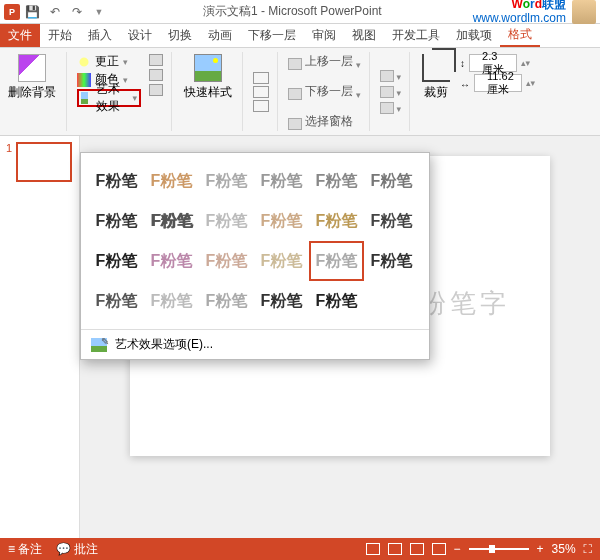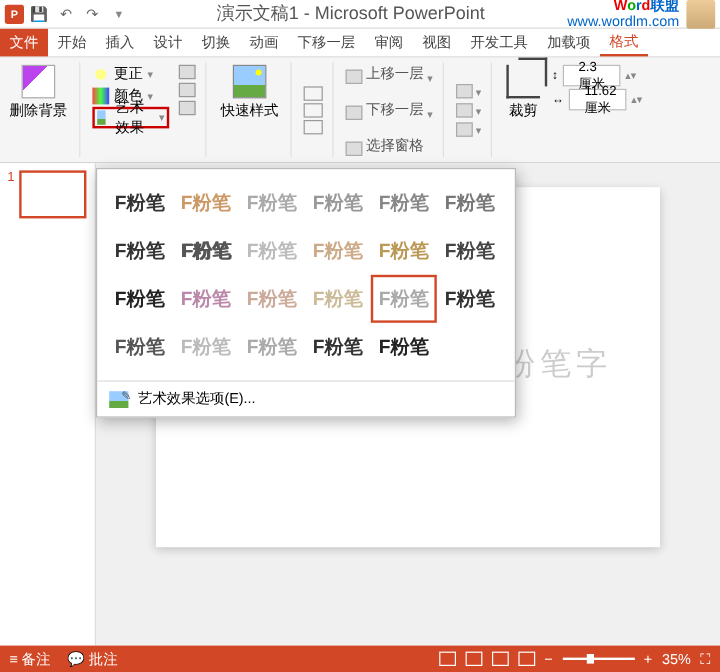--- a/index.html
+++ b/index.html
@@ -1,21 +1,21 @@
 <!DOCTYPE html>
 <html><head>
 <meta charset="utf-8">
 <style>
 *{margin:0;padding:0;box-sizing:border-box;font-family:"Microsoft YaHei",sans-serif;font-size:12px}
 body{width:600px;height:560px;background:#fff;overflow:hidden;position:relative}
 .titlebar{height:24px;background:#fff;display:flex;align-items:center;border-bottom:1px solid #d4d4d4}
 .tb-left{display:flex;align-items:center;gap:4px;padding:0 4px}
 .pp-icon{width:16px;height:16px;background:#d24726;color:#fff;font-size:9px;font-weight:bold;display:flex;align-items:center;justify-content:center;border-radius:2px}
 .qat-btn{width:18px;height:18px;display:flex;align-items:center;justify-content:center;color:#666}
-.title-text{flex:1;text-align:center;color:#555;font-size:15px}
+.title-text{flex:1;text-align:center;color:#555;font-size:12px}
 .tb-right{display:flex;align-items:center;padding-right:4px}
 .wordlm{text-align:right;font-size:11px;line-height:1.1}
 .wordlm .l1 .wr{color:#e00;font-weight:bold}.wordlm .l1 .wg{color:#0a0;font-weight:bold}.wordlm .l1 .wb{color:#06c;font-weight:bold}.wordlm .l1 .wm{color:#06c;font-weight:bold}
 .wordlm .l2{color:#06c;}
 .avatar{width:24px;height:24px;background:linear-gradient(#ec9,#ca7);border-radius:2px;margin-left:6px}
 .tabs{height:24px;display:flex;align-items:stretch;background:#fff;border-bottom:1px solid #d4d4d4}
 .tab{padding:0 8px;display:flex;align-items:center;color:#444;cursor:pointer}
 .tab.file{background:#d24726;color:#fff}
 .tab.active{border-bottom:2px solid #d24726;color:#d24726}
 .ribbon{height:88px;background:#f5f5f5;border-bottom:1px solid #d4d4d4;display:flex;padding:4px 6px;gap:10px}
@@ -41,21 +41,21 @@
 .size-row .sv{width:48px;height:18px;border:1px solid #bbb;background:#fff;font-size:11px;padding:0 12px;display:flex;align-items:center}
 .arrow{font-size:9px;color:#888}
 .workspace{position:absolute;top:136px;left:0;right:0;bottom:22px;display:flex;background:#f0f0f0}
 .thumbs{width:80px;background:#fff;border-right:1px solid #ddd;padding:6px}
 .thumb-wrap{display:flex;gap:4px}
 .thumb-num{font-size:11px;color:#d24726}
 .thumb{width:56px;height:40px;border:2px solid #d24726;background:#fff}
 .editor{flex:1;display:flex;justify-content:center;padding:20px 10px 10px;position:relative}
 .slide{width:420px;height:300px;background:#fff;box-shadow:0 2px 8px rgba(0,0,0,.2);position:relative}
 .chalk-text{position:absolute;top:130px;left:230px;font-size:26px;color:#ccc;letter-spacing:4px;font-weight:300}
-.dropdown{position:absolute;top:4px;left:0;width:350px;background:#fff;border:1px solid #bbb;box-shadow:2px 4px 12px rgba(0,0,0,.3);z-index:100}
+.dropdown{position:absolute;top:16px;left:0;width:350px;background:#fff;border:1px solid #bbb;box-shadow:2px 4px 12px rgba(0,0,0,.3);z-index:100}
 .dd-grid{display:flex;flex-wrap:wrap;padding:8px;gap:0}
 .dd-item{width:55px;height:40px;display:flex;align-items:center;justify-content:center;cursor:pointer}
 .dd-item.sel{border:2px solid #d24726}
 .dd-item .eff{font-size:16px;font-weight:bold}
 .eff0{color:#333}.eff1{color:#c96}.eff2{color:#aaa}.eff3{color:#999}.eff4{color:#888;filter:blur(.5px)}.eff5{color:#777}
 .eff6{color:#333}.eff7{color:#555;text-shadow:1px 0 #555}.eff8{color:#bbb}.eff9{color:#ca8}.eff10{color:#b95}.eff11{color:#444}
 .eff12{color:#222}.eff13{color:#b8a}.eff14{color:#ca9}.eff15{color:#cb9}.eff16{color:#aaa}.eff17{color:#333}
 .eff18{color:#555}.eff19{color:#bbb}.eff20{color:#aaa}.eff21{color:#333}.eff22{color:#222}
 .dd-footer{border-top:1px solid #ddd;padding:6px 10px;display:flex;align-items:center;gap:8px;cursor:pointer}
 .dd-footer .fi{width:16px;height:14px;background:linear-gradient(#9cf 60%,#6a4 60%)}

